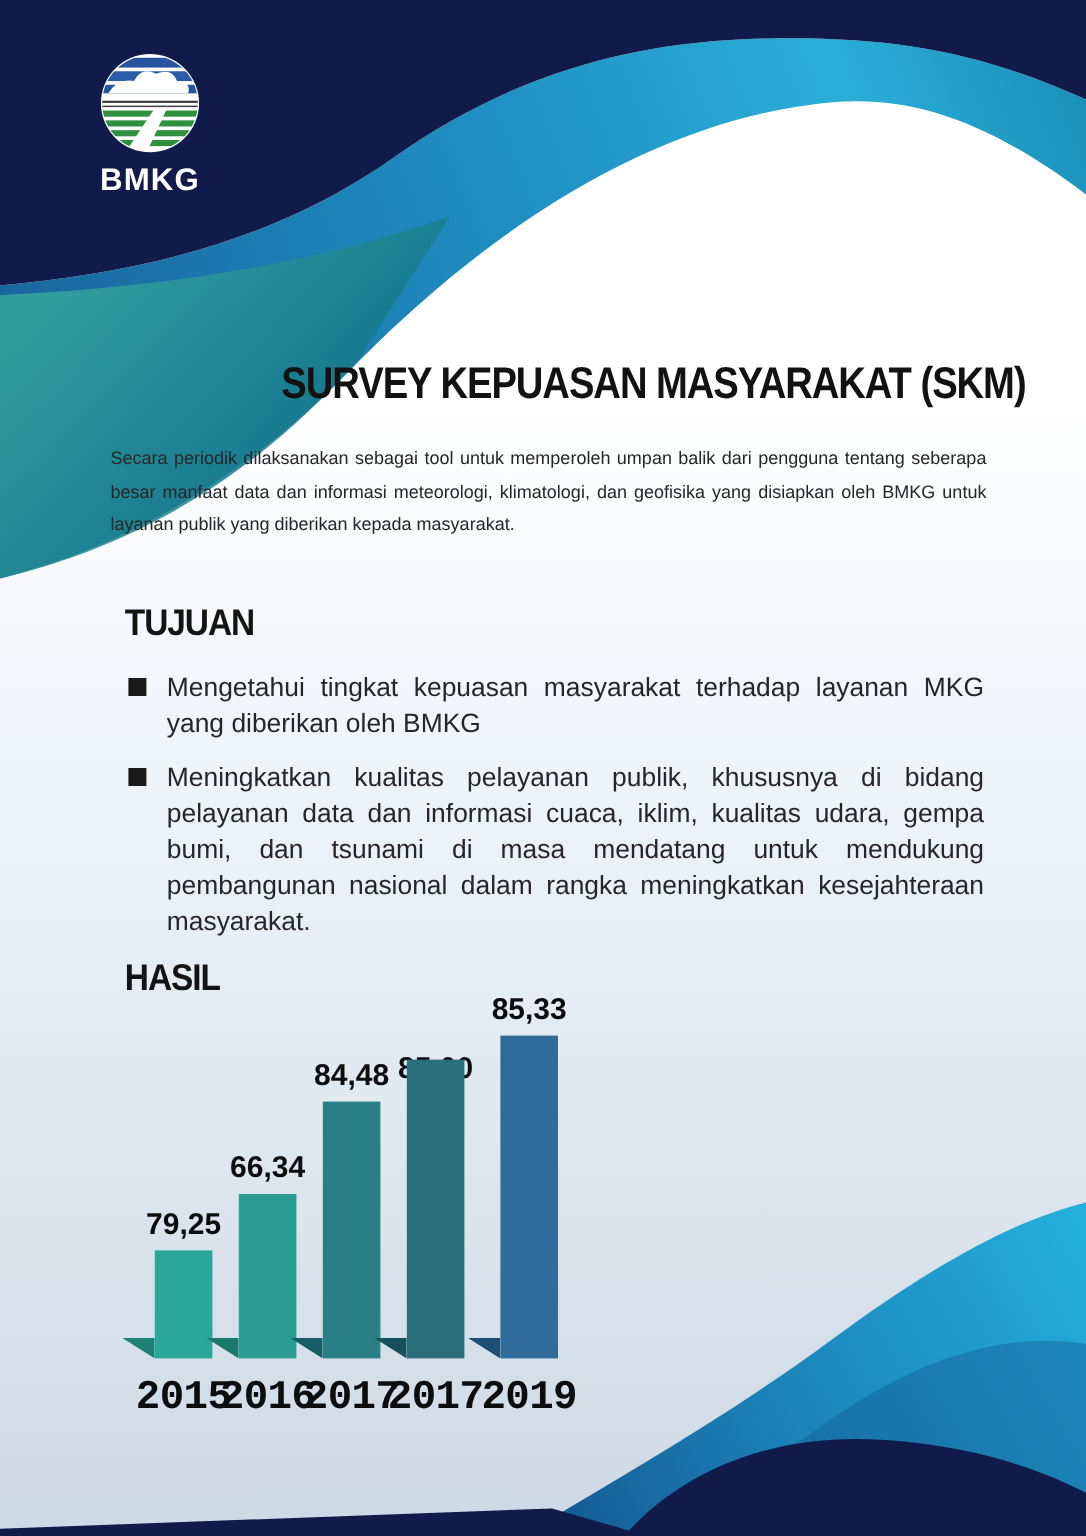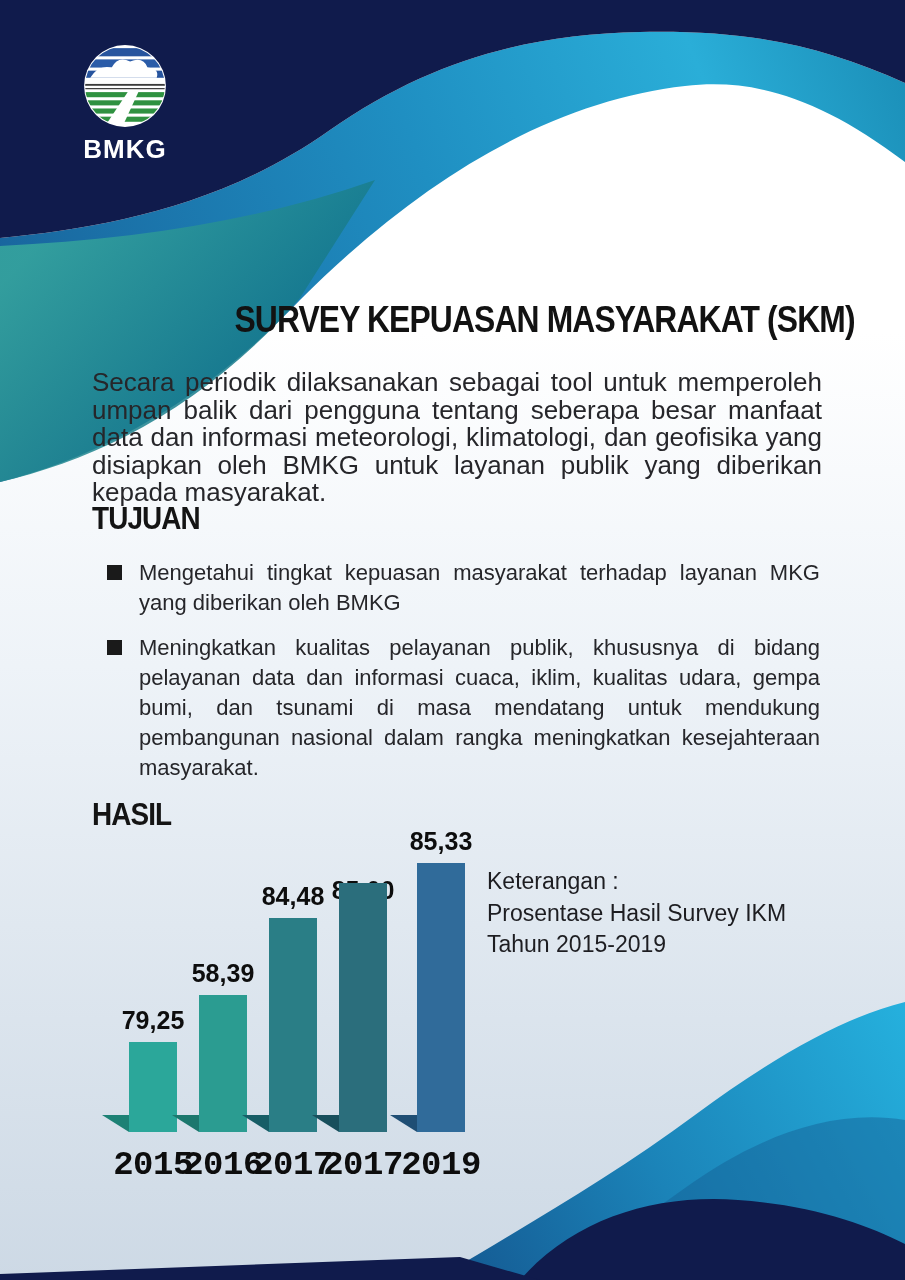--- a/index.html
+++ b/index.html
@@ -11,22 +11,22 @@
   }
   svg{display:block;}
   .header-art{position:absolute;left:0;top:0;width:905px;height:500px;}
   .footer-art{position:absolute;left:0;bottom:0;width:905px;height:320px;}
   .logo{position:absolute;left:70px;top:42px;width:110px;text-align:center;}
   .logo-text{color:#ffffff;font-weight:bold;font-size:26px;letter-spacing:1px;margin-top:2px;}
   .title{position:absolute;left:0;top:299px;width:905px;margin:0;text-align:right;
     font-size:37px;font-weight:bold;color:#121212;letter-spacing:-1px;white-space:nowrap;}
   .title-inner{display:inline-block;transform:scaleX(.86);transform-origin:50% 50%;}
   .intro{position:absolute;left:92px;top:369px;width:730px;margin:0;
-    font-size:26px;line-height:27.5px;color:#26262a;text-align:justify;}
-  .heading{position:absolute;left:92px;margin:0;font-size:31px;font-weight:800;
+    font-size:15px;line-height:27.5px;color:#26262a;text-align:justify;}
+  .heading{position:absolute;left:104px;margin:0;font-size:31px;font-weight:800;
     color:#141414;letter-spacing:-1px;text-align:right;}
   .heading .h-inner{display:inline-block;transform:scaleX(.9);transform-origin:0 50%;}
   .tujuan{top:501px;}
   .hasil{top:797px;}
   .bullet{position:absolute;left:107px;width:713px;display:flex;align-items:flex-start;}
   .b1{top:558px;}
   .b2{top:633px;}
   .sq{flex:0 0 15px;width:15px;height:15px;background:#1a1a1a;margin-top:7px;}
   .bullet-text{margin-left:17px;font-size:22px;line-height:30px;color:#26262a;text-align:justify;}
   .chart{position:absolute;left:0;top:0;width:905px;height:1280px;pointer-events:none;}
@@ -117,37 +117,32 @@
 
   <h2 class="heading hasil">
     <span class="h-inner">HASIL</span>
   </h2>
 
   <div id="chart" class="chart">
       <div class="val" style="left:93px;top:1006px">79,25</div>
       <div class="flap" style="left:102px;top:1115px;background:#1d8175"></div>
       <div class="bar" style="left:129px;top:1042px;height:90px;background:#2ba79a"></div>
       <div class="year" style="left:93px;top:1146px">2015</div>
-      <div class="val" style="left:163px;top:959px">58,39</div>
+      <div class="val" style="left:163px;top:959px">66,34</div>
       <div class="flap" style="left:172px;top:1115px;background:#1c776d"></div>
       <div class="bar" style="left:199px;top:995px;height:137px;background:#2b9c91"></div>
       <div class="year" style="left:163px;top:1146px">2016</div>
       <div class="val" style="left:233px;top:882px">84,48</div>
       <div class="flap" style="left:242px;top:1115px;background:#175d66"></div>
       <div class="bar" style="left:269px;top:918px;height:214px;background:#2a7e86"></div>
       <div class="year" style="left:233px;top:1146px">2017</div>
       <div class="val" style="left:303px;top:876px">85,00</div>
       <div class="flap" style="left:312px;top:1115px;background:#184f5c"></div>
       <div class="bar" style="left:339px;top:883px;height:249px;background:#2b6e7c"></div>
       <div class="year" style="left:303px;top:1146px">2017</div>
       <div class="val" style="left:381px;top:827px">85,33</div>
       <div class="flap" style="left:390px;top:1115px;background:#1f4e74"></div>
       <div class="bar" style="left:417px;top:863px;height:269px;background:#306b9a"></div>
       <div class="year" style="left:381px;top:1146px">2019</div>
     </div>
 
-  <div class="keterangan">
-    <div>Keterangan :</div>
-    <div>Prosentase Hasil Survey IKM</div>
-    <div>Tahun 2015-2019</div>
-  </div>
 
 </div>
 
 </body></html>

